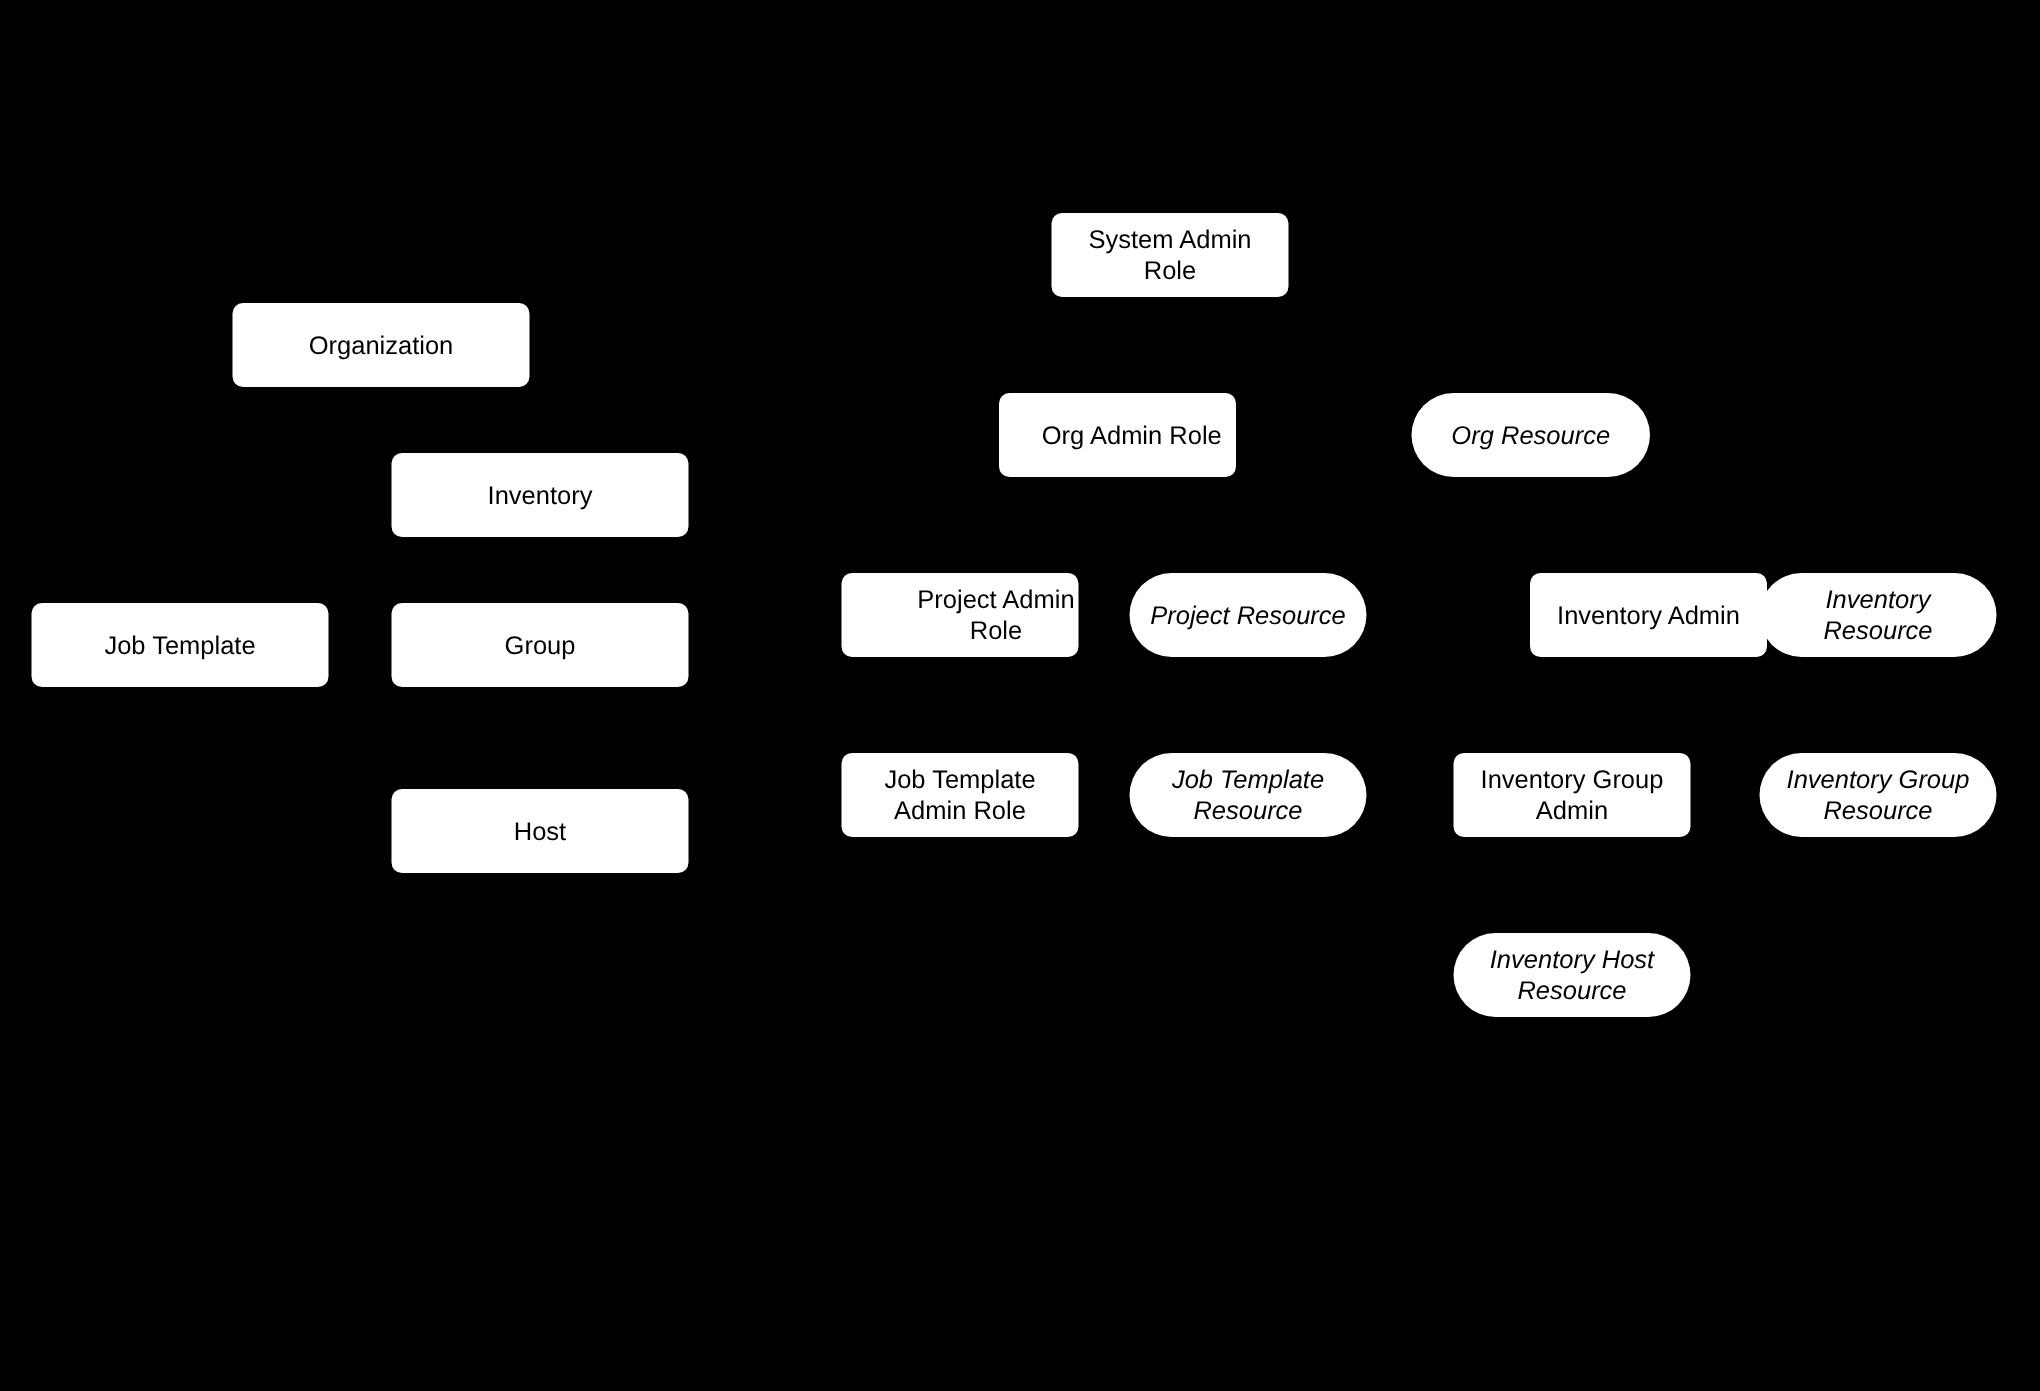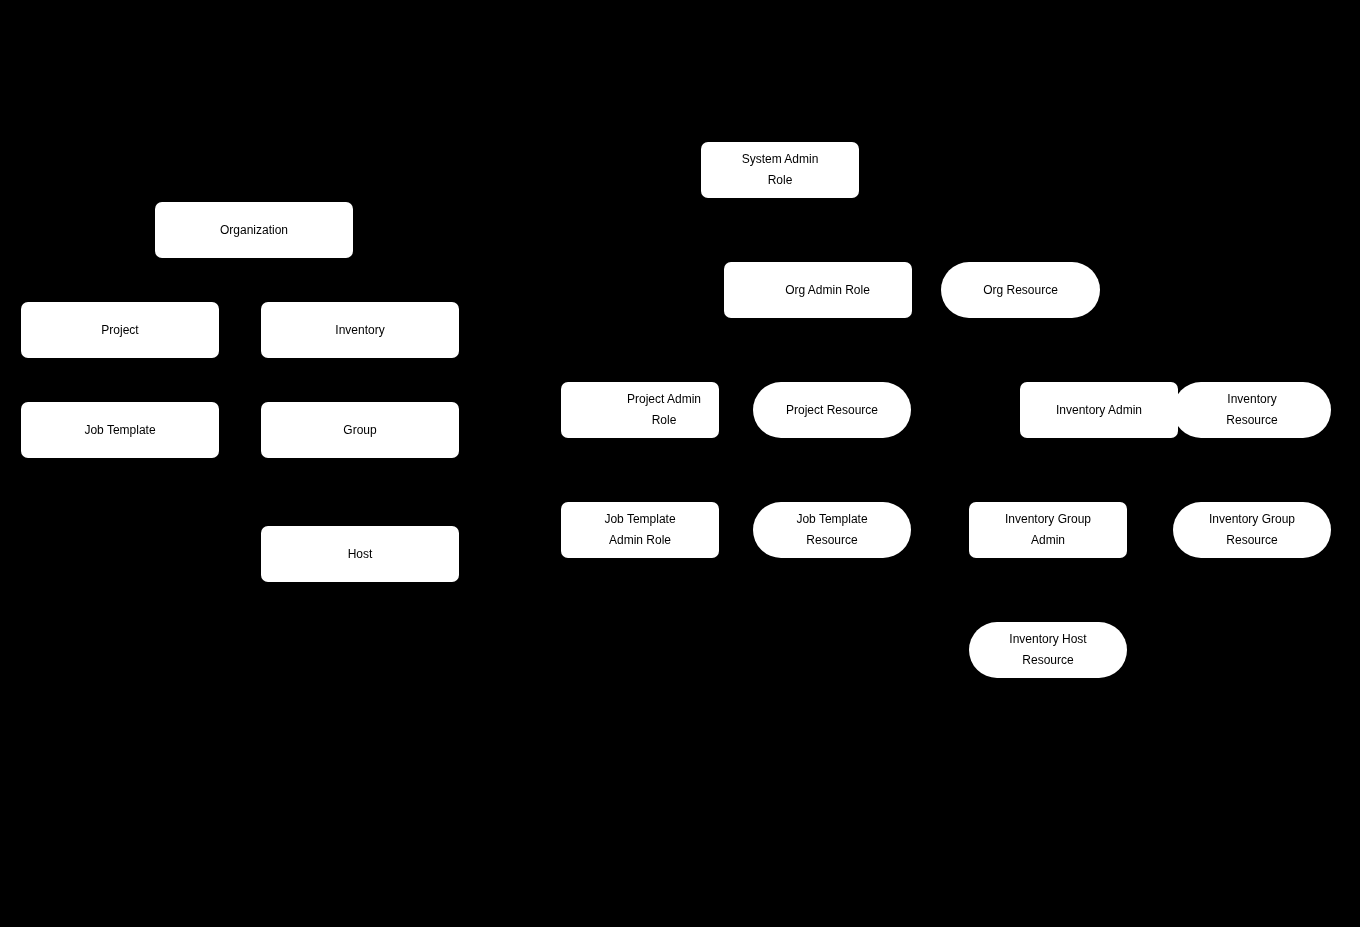--- a/index.html
+++ b/index.html
@@ -21,51 +21,51 @@
     height: 927px;
   }
   .node {
     position: absolute;
     background: #ffffff;
     color: #000000;
     display: flex;
     align-items: center;
     justify-content: center;
     text-align: center;
-    font-size: 12px;
+    font-size: 17px;
     line-height: 21px;
     white-space: pre-line;
     border-radius: 7px;
     box-sizing: border-box;
   }
   .node.stadium {
     border-radius: 28px;
+    font-style: italic;
   }
 </style>
 </head>
 <body>
 
 <div class="diagram-canvas">
 
   <div class="node rect" style="left:141px; top:202px; width:198px; height:56px;margin-left:14px;">Organization</div>
 
-  <div class="node rect" style="left:21px; top:302px; width:198px; height:56px;">Project</div>
 
   <div class="node rect" style="left:261px; top:302px; width:198px; height:56px;">Inventory</div>
 
   <div class="node rect" style="left:21px; top:402px; width:198px; height:56px;">Job Template</div>
 
   <div class="node rect" style="left:261px; top:402px; width:198px; height:56px;">Group</div>
 
   <div class="node rect" style="left:261px; top:502px; width:198px; height:56px;margin-top:24px;">Host</div>
 
   <div class="node rect" style="left:701px; top:142px; width:158px; height:56px;">System Admin
 Role</div>
 
-  <div class="node rect" style="left:724px; top:262px; width:188px; height:56px;padding-left:19px;">Org Admin Role</div>
+  <div class="node rect" style="left:666px; top:262px; width:158px; height:56px;padding-left:19px;">Org Admin Role</div>
 
   <div class="node stadium" style="left:941px; top:262px; width:159px; height:56px;">Org Resource</div>
 
   <div class="node rect" style="left:561px; top:382px; width:158px; height:56px;padding-left:48px;">Project Admin
 Role</div>
 
   <div class="node stadium" style="left:753px; top:382px; width:158px; height:56px;">Project Resource</div>
 
   <div class="node rect" style="left:1020px; top:382px; width:158px; height:56px;">Inventory Admin</div>
 

